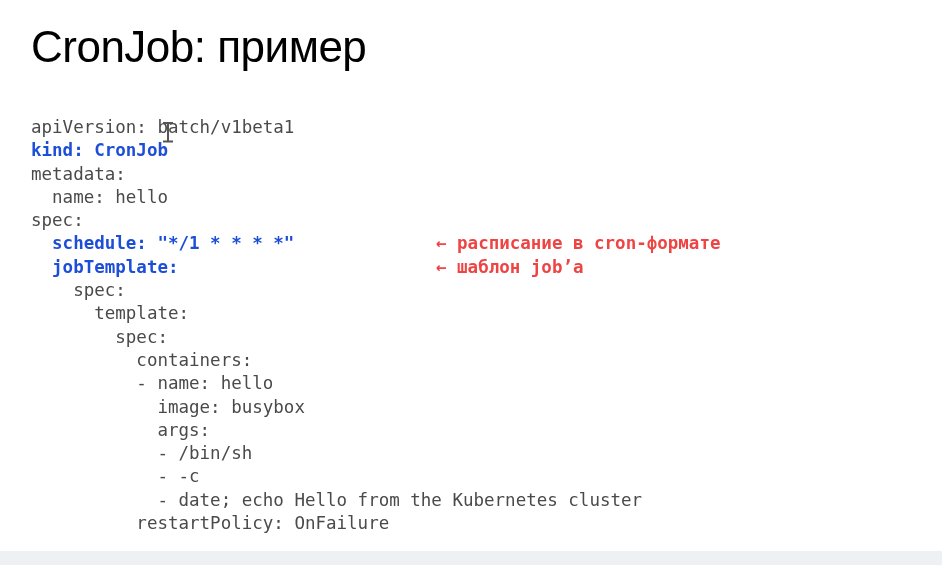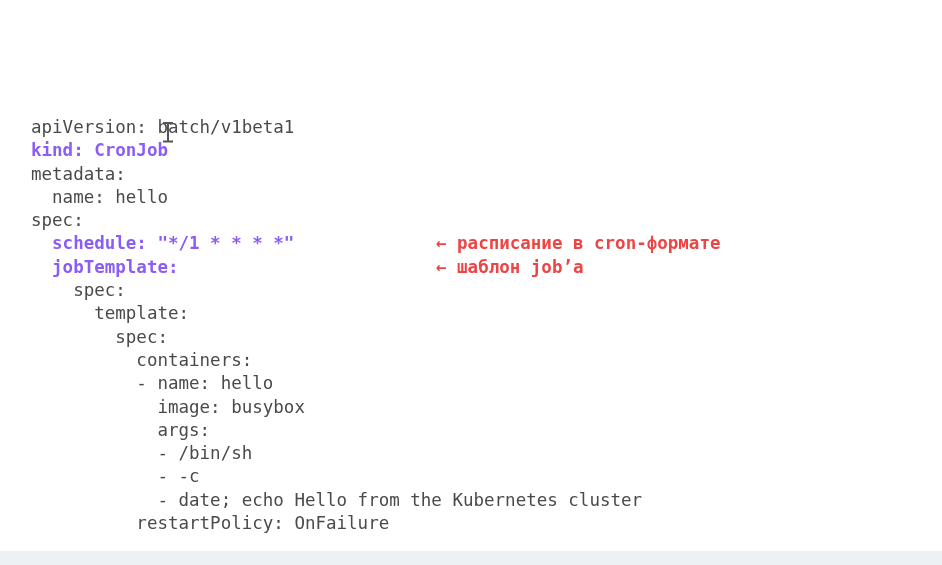--- a/index.html
+++ b/index.html
@@ -45,21 +45,21 @@
   }
   .code-line {
     position: relative;
     height: 23.3px;
     white-space: pre;
   }
   .code-line .txt {
     white-space: pre;
   }
   .code-line.bold .txt {
-    color: #8b5cf6;
+    color: #1d4ed8;
     font-weight: bold;
   }
   .annot {
     position: absolute;
     left: 405px;
     top: 0;
     color: #ef4444;
     font-weight: bold;
     white-space: pre;
   }
@@ -97,20 +97,21 @@
     width: 942px;
     height: 14px;
     background: #eef1f4;
   }
 </style>
 </head>
 <body>
 
 <div class="slide">
 
+  <div class="slide-title">CronJob: пример</div>
 
   <div class="code-block" id="code-block"><div class="code-line"><span class="txt">apiVersion: batch/v1beta1</span></div><div class="code-line bold"><span class="txt">kind: CronJob</span></div><div class="code-line"><span class="txt">metadata:</span></div><div class="code-line"><span class="txt">  name: hello</span></div><div class="code-line"><span class="txt">spec:</span></div><div class="code-line bold"><span class="txt">  schedule: "*/1 * * * *"</span><span class="annot">← расписание в cron-формате</span></div><div class="code-line bold"><span class="txt">  jobTemplate:</span><span class="annot">← шаблон job’a</span></div><div class="code-line"><span class="txt">    spec:</span></div><div class="code-line"><span class="txt">      template:</span></div><div class="code-line"><span class="txt">        spec:</span></div><div class="code-line"><span class="txt">          containers:</span></div><div class="code-line"><span class="txt">          - name: hello</span></div><div class="code-line"><span class="txt">            image: busybox</span></div><div class="code-line"><span class="txt">            args:</span></div><div class="code-line"><span class="txt">            - /bin/sh</span></div><div class="code-line"><span class="txt">            - -c</span></div><div class="code-line"><span class="txt">            - date; echo Hello from the Kubernetes cluster</span></div><div class="code-line"><span class="txt">          restartPolicy: OnFailure</span></div></div>
 
   <div class="cursor"></div>
 
   <div class="bottom-bar"></div>
 
 </div>
 
 </body></html>

